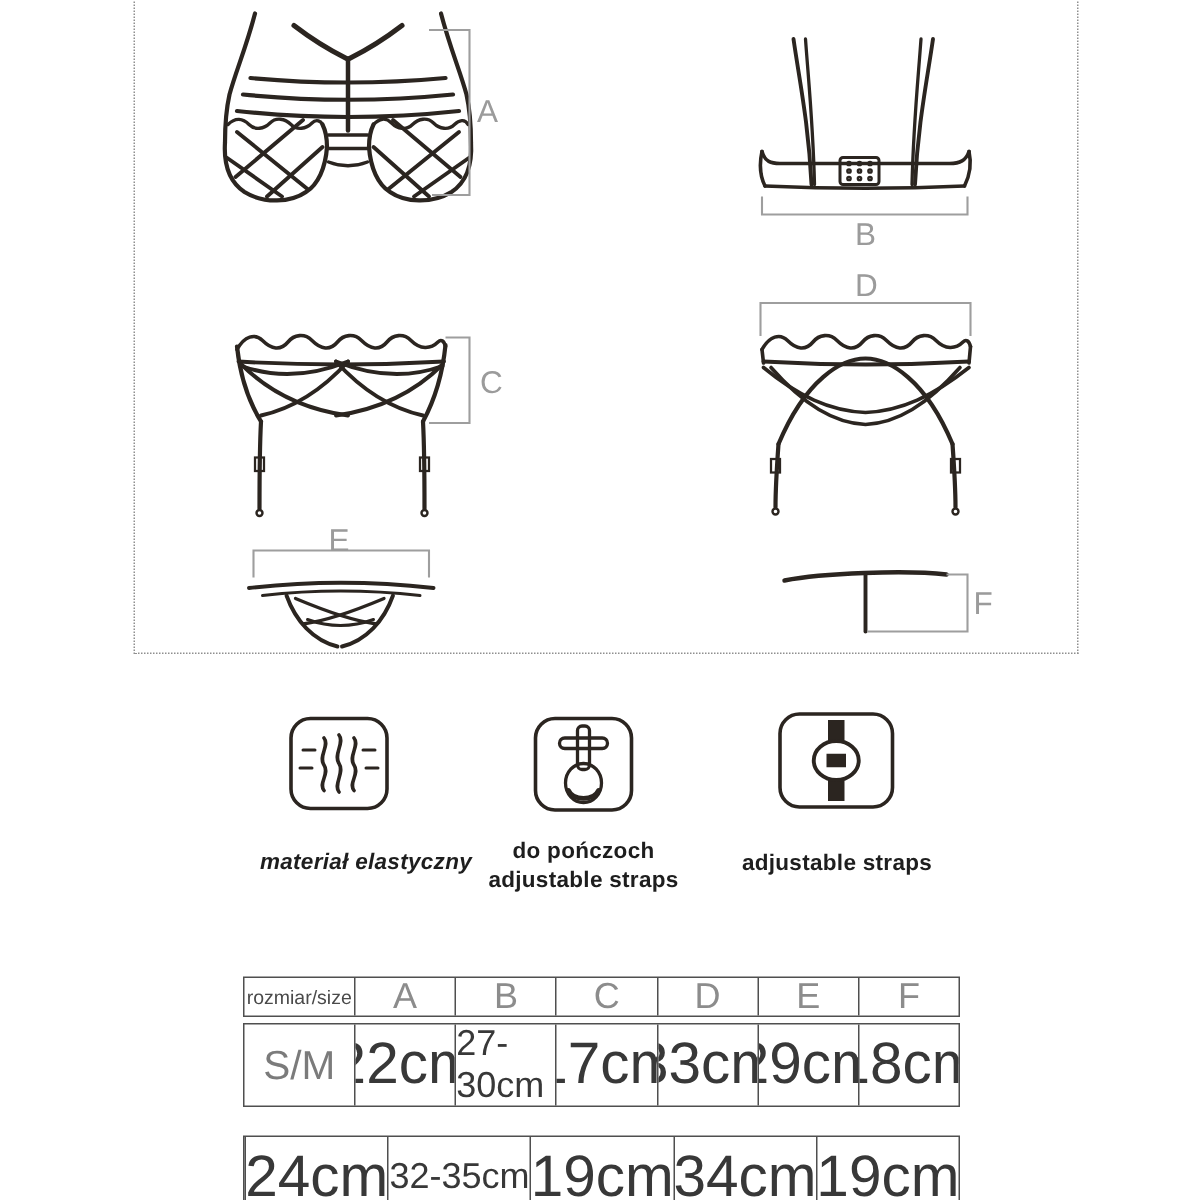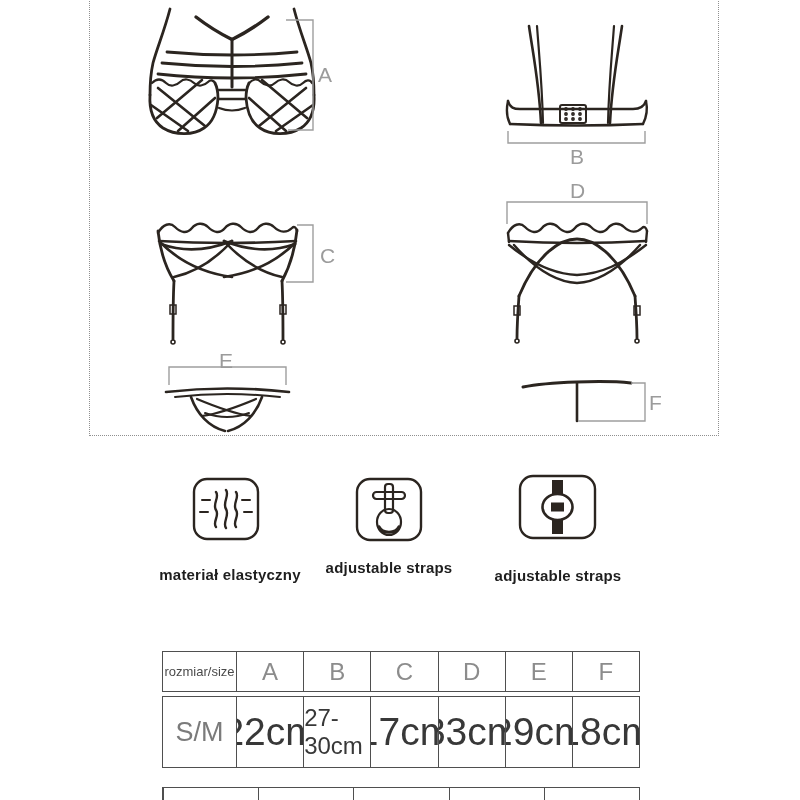--- a/index.html
+++ b/index.html
@@ -20,29 +20,29 @@
   .m-e{left:219px;top:350px;}
   .m-f{left:649px;top:392px;}
 
   
   .feat-icon{position:absolute;}
   .fi-1{left:192px;top:477px;}
   .fi-2{left:355px;top:477px;}
   .fi-3{left:518px;top:474px;}
   .feat-caption{position:absolute;text-align:center;font-size:15px;line-height:19px;
     font-weight:600;color:#1e1e1e;letter-spacing:.2px;}
-  .fc-1{left:120px;top:565px;width:220px;}
+  .fc-1{left:134px;top:565px;width:220px;font-style:italic;}
   .fc-2{left:289px;top:558px;width:200px;}
   .fc-3{left:446px;top:566px;width:224px;}
 
   
   .size-table{position:absolute;left:162px;top:651px;width:478px;}
   .t-row{display:flex;border:1px solid #4f4f4f;background:#fff;box-sizing:border-box;}
-  .t-row.hdr{height:41px;margin-bottom:4px;}
-  .t-row.body{height:72px;margin-bottom:19px;}
+  .t-row.hdr{height:27px;margin-bottom:4px;}
+  .t-row.body{height:56px;margin-bottom:19px;}
   .t-cell{flex:1;border-left:1px solid #4f4f4f;display:flex;align-items:center;
     justify-content:center;overflow:hidden;}
   .t-cell.first{border-left:none;flex:0 0 73px;}
   .hdr-corner{font-size:13px;color:#4a4a4a;}
   .hdr-letter{font-size:24px;color:#8c8c8c;}
   .row-size{font-size:27px;color:#7b7b7b;}
   .cell-val{font-size:39px;color:#383838;}
   .cell-val.small{font-size:24px;}
 </style>
 </head>
@@ -188,20 +188,21 @@
     <rect x="34" y="6" width="11" height="54" fill="#2b2520"></rect>
     <ellipse cx="39.5" cy="33" rx="15" ry="13" fill="#ffffff" stroke="#2b2520" stroke-width="2.6"></ellipse>
     <rect x="33" y="28.5" width="13" height="9" fill="#2b2520"></rect>
   </svg>
 
   <div class="feat-caption fc-1">
     <div>materiał elastyczny</div>
     <div></div>
   </div>
   <div class="feat-caption fc-2">
+    <div>do pończoch</div>
     <div>adjustable straps</div>
   </div>
   <div class="feat-caption fc-3">
     <div>adjustable straps</div>
     <div></div>
   </div>
 
   <div class="size-table">
     <div class="t-row hdr">
       <div class="t-cell first hdr-corner">rozmiar/size</div>

